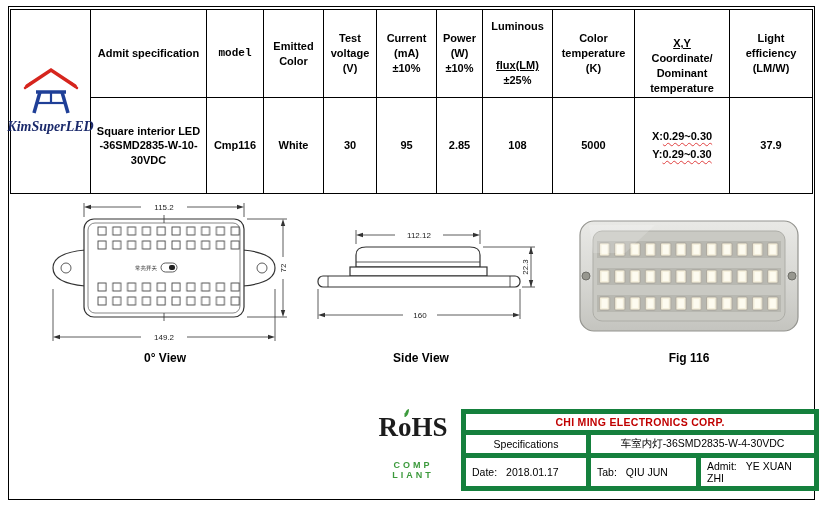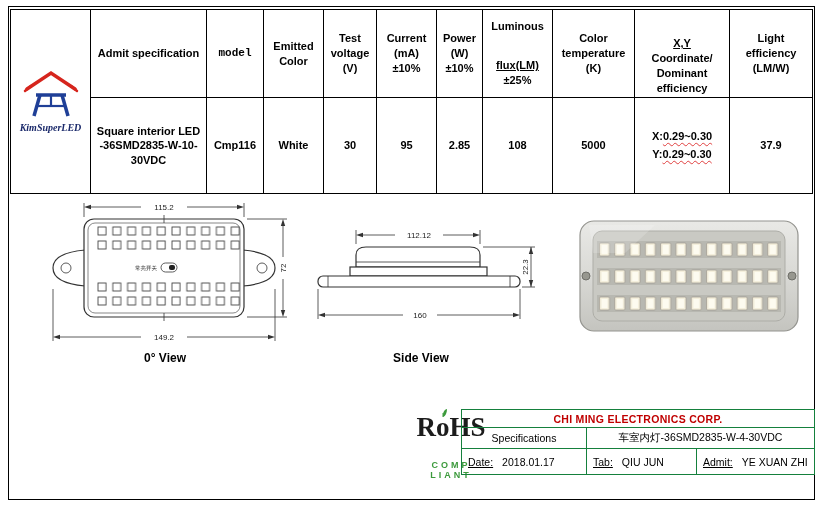--- a/index.html
+++ b/index.html
@@ -11,21 +11,21 @@
   
   table.spec { border-collapse:collapse; table-layout:fixed; position:absolute;
                left:1px; top:2px; width:802px; }
   table.spec td { border:1px solid #000; text-align:center; vertical-align:middle;
                   font-size:11px; font-weight:bold; padding:2px 3px; line-height:1.35; }
   table.spec tr.hdr { height:66px; }
   table.spec tr.dat { height:96px; }
   td.logo-cell { vertical-align:top; padding-top:5px; }
   .logo-wrap { display:flex; flex-direction:column; align-items:center; }
   .brand-name { font-family:"Liberation Serif", serif; font-style:italic;
-                font-weight:bold; font-size:10px; color:#1b2a6b; margin-top:2px; }
+                font-weight:bold; font-size:14px; color:#1b2a6b; margin-top:2px; }
   td.model-h { vertical-align:top; padding-top:6px;
                font-family:Liberation Mono, monospace; font-size:12.5px; }
   td.modelspec-d { text-align:left; padding-left:7px; line-height:1.5; overflow-wrap:break-word; }
   .u { text-decoration:underline;margin-top:24px; }
   .wavy { text-decoration:underline; text-decoration-style:wavy;
           text-decoration-color:#e04040; text-decoration-thickness:1px;
           text-underline-offset:2px; }
   .xy-cell div { line-height:1.6; }
 
   
@@ -33,38 +33,38 @@
   .caption { position:absolute; width:160px; text-align:center;
              font-size:12px; font-weight:bold; }
   svg text.dim { font-family:"Liberation Sans", sans-serif; font-size:8px;
                  fill:#222; font-weight:normal; }
   svg .thin  { stroke:#333; stroke-width:0.8; fill:none; }
   svg .body  { stroke:#333; stroke-width:1.2; fill:#fff; }
   svg .body2 { stroke:#555; stroke-width:0.7; fill:none; }
   svg .arrow { fill:#333; stroke:none; }
 
   
-  .rohs { position:absolute; left:400px; top:406px; width:84px; text-align:center; }
+  .rohs { position:absolute; left:362px; top:406px; width:84px; text-align:center; }
   .rohs-title { font-family:"Liberation Serif", serif; font-weight:bold;
                 font-size:27px; color:#1c1c1c; line-height:1.1; }
   .rohs-o { position:relative; display:inline-block; }
   .rohs-o svg { position:absolute; top:-5px; left:50%; transform:translateX(-50%); }
   .rohs-sub { margin-top:17px; color:#3c9a3c; font-size:9px; font-weight:bold;
               letter-spacing:3px; }
 
   
   table.footer { border-collapse:collapse; table-layout:fixed; position:absolute;
                  left:452px; top:402px; width:353px; }
-  table.footer td { border:1px solid #15803d; font-size:10.5px; padding:2px 6px; }
+  table.footer td { border:5px solid #15803d; font-size:10.5px; padding:2px 6px; }
   .f-company { color:#c00000; font-weight:bold; text-align:center; font-size:12px;
                height:18px; letter-spacing:.3px; }
   .f-spec { text-align:center; height:21px; font-size:11px; }
   .f-product { text-align:center; font-size:10px; }
   .f-meta { height:26px; }
-  .f-label { margin-right:9px;text-decoration:underline; }
+  .f-label { margin-right:9px; }
 </style>
 </head>
 <body>
 
 <div class="page">
 
   <table class="spec">
     <colgroup>
       <col style="width:80px">
         <col style="width:116px">
@@ -118,21 +118,21 @@
         <div class="u">flux(LM)</div>
         <div>±25%</div>
       </td>
       <td>
         <div>Color temperature (K)</div>
       </td>
       <td>
         <div class="u">X,Y</div>
         <div>Coordinate/</div>
         <div>Dominant</div>
-        <div>efficiency</div>
+        <div>temperature</div>
       </td>
       <td>
         <div>Light efficiency (LM/W)</div>
       </td>
     </tr>
     <tr class="dat">
       <td class="modelspec-d">
         <div>Square interior LED -36SMD2835-W-10-30VDC</div>
       </td>
       <td>
@@ -283,20 +283,21 @@
       <rect x="16" y="18" width="192" height="90" rx="9" fill="#c9c9c3" stroke="#adada7" stroke-width="1"></rect>
       <rect x="20" y="28" width="184" height="17" fill="#b8b8b1"></rect>
       <rect x="20" y="55" width="184" height="17" fill="#b8b8b1"></rect>
       <rect x="20" y="82" width="184" height="17" fill="#b8b8b1"></rect>
       <rect x="20" y="24" width="184" height="82" fill="url(#leds)"></rect>
       <circle cx="9" cy="63" r="4" fill="#97978f" stroke="#6f6f69"></circle>
       <circle cx="215" cy="63" r="4" fill="#97978f" stroke="#6f6f69"></circle>
       <polygon points="12,12 78,12 48,40 16,40" fill="#ffffff" opacity="0.18"></polygon>
     </g>
   </svg>
+  <div class="caption" style="left:600px; top:344px;">Fig 116</div>
 
   <div class="rohs">
     <div class="rohs-title"><span>R</span><span class="rohs-o"><span>o</span><svg width="10" height="10" viewBox="0 0 10 10">
             <path d="M5,9 C4.5,4.5 6.5,1.5 9,1 C9,5 7.5,8 5,9 Z" fill="#3c9a3c"></path>
             <line x1="5" y1="9" x2="5" y2="5" stroke="#3c9a3c" stroke-width="1"></line>
           </svg></span><span>HS</span></div>
     <div class="rohs-sub">COMP LIANT</div>
   </div>
 
   <table class="footer">

